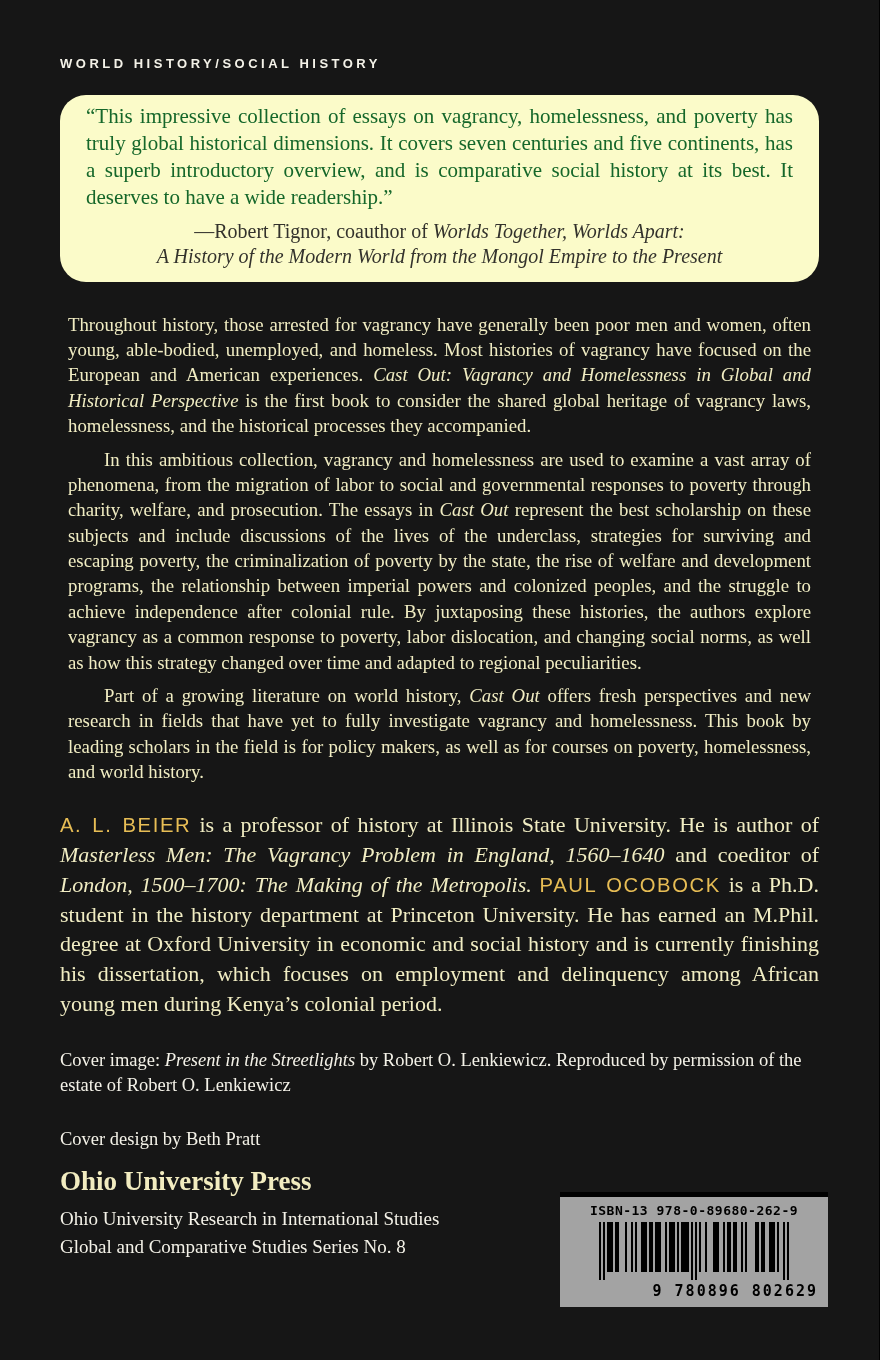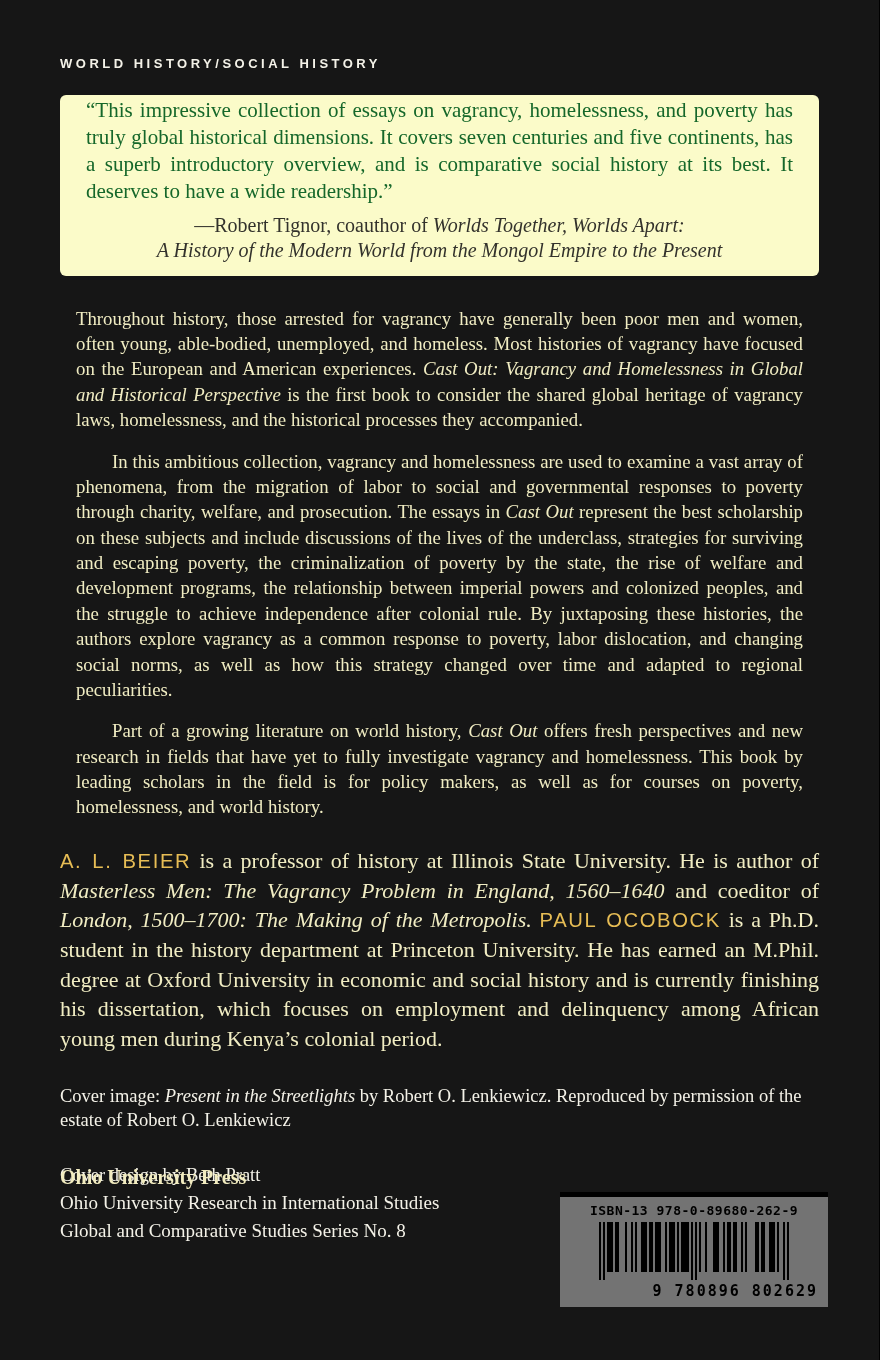--- a/index.html
+++ b/index.html
@@ -11,42 +11,42 @@
   .page{
     position:relative; width:879px; height:1360px; background:var(--bg);
     font-family:"Liberation Serif",serif; overflow:hidden;
   }
   .content{padding:56px 60px 0;}
   .category{
     font-family:"Liberation Sans",sans-serif; font-weight:700;
     font-size:13px; letter-spacing:3.5px; color:var(--white);
   }
   .quote-box{
-    margin-top:24px; background:var(--quote-bg); border-radius:6px;
-    padding:2px 26px 12px;
+    margin-top:24px; background:var(--quote-bg); border-radius:26px;
+    padding:8px 26px 12px;
   }
   .quote-text{margin:0; font-size:21px; line-height:1.28; color:var(--green); text-align:justify;}
   .attribution{margin:8px 0 0; font-size:20px; line-height:1.28; color:var(--attr); text-align:center;}
   .description{margin-top:30px; font-size:18.8px; line-height:1.35; color:var(--cream); text-align:justify;}
-  .description p{margin:16px;}
+  .description p{margin:8px;}
   .description p.indent{text-indent:36px;}
   .bio{margin:26px 0 0; font-size:22px; line-height:1.35; color:var(--cream); text-align:justify;}
   .run-i{font-style:italic;}
   .run-name{
     font-family:"Liberation Sans",sans-serif; font-size:0.92em;
     color:var(--gold); letter-spacing:1.6px;
   }
   .credit{margin:30px 0 0; font-size:18.5px; line-height:1.33; color:var(--white);}
   .cover-design-credit{}
   .publisher{position:absolute; left:60px; top:1166px;}
-  .publisher-name{font-size:20px; font-weight:700; color:var(--pub); }
+  .publisher-name{font-size:27px; font-weight:700; color:var(--pub); margin-bottom:8px;}
   .publisher-line{font-size:19px; line-height:1.48; color:var(--white);}
   .barcode-box{
     position:absolute; left:560px; top:1192px; width:268px;
-    background:#737373; border-top:5px solid #000; padding:4px 10px 7px;
+    background:#a3a3a3; border-top:5px solid #000; padding:4px 10px 7px;
   }
   .isbn-label{
     font-family:"DejaVu Sans Mono",monospace; font-size:13px; font-weight:700;
     color:#000; text-align:center; letter-spacing:0.5px; padding:2px 0 4px;
   }
   .barcode-bars{display:flex; justify-content:center; align-items:flex-start; height:58px;}
   .bar{width:2px; height:50px;}
   .bar.on{background:#000;}
   .bar.guard{height:58px;}
   .barcode-digits{

